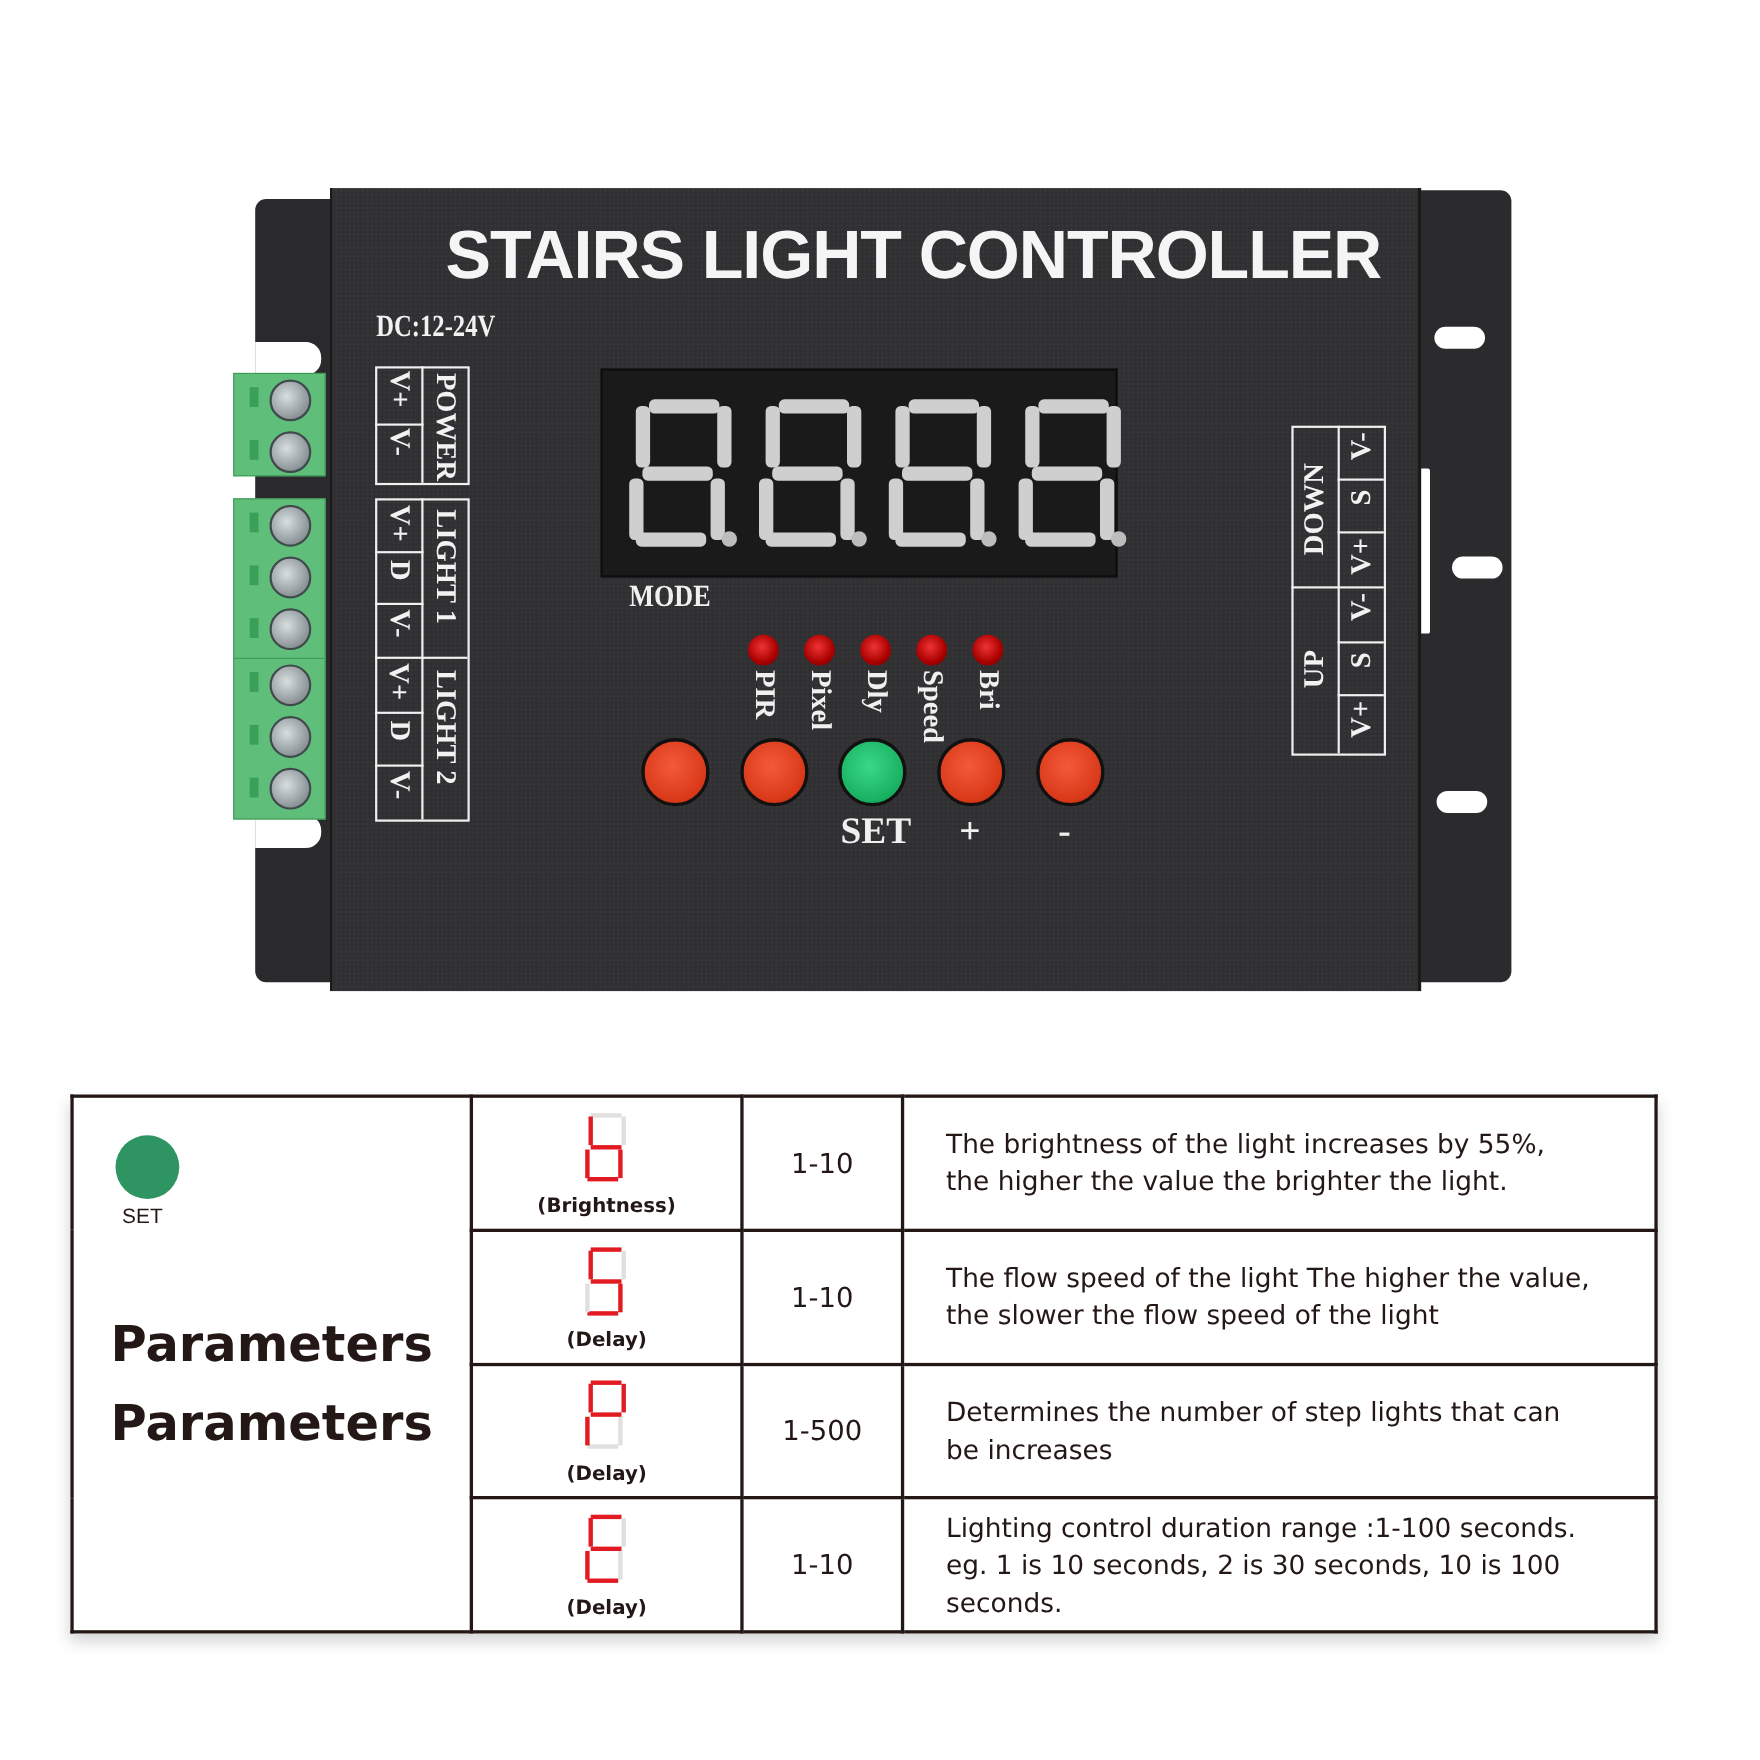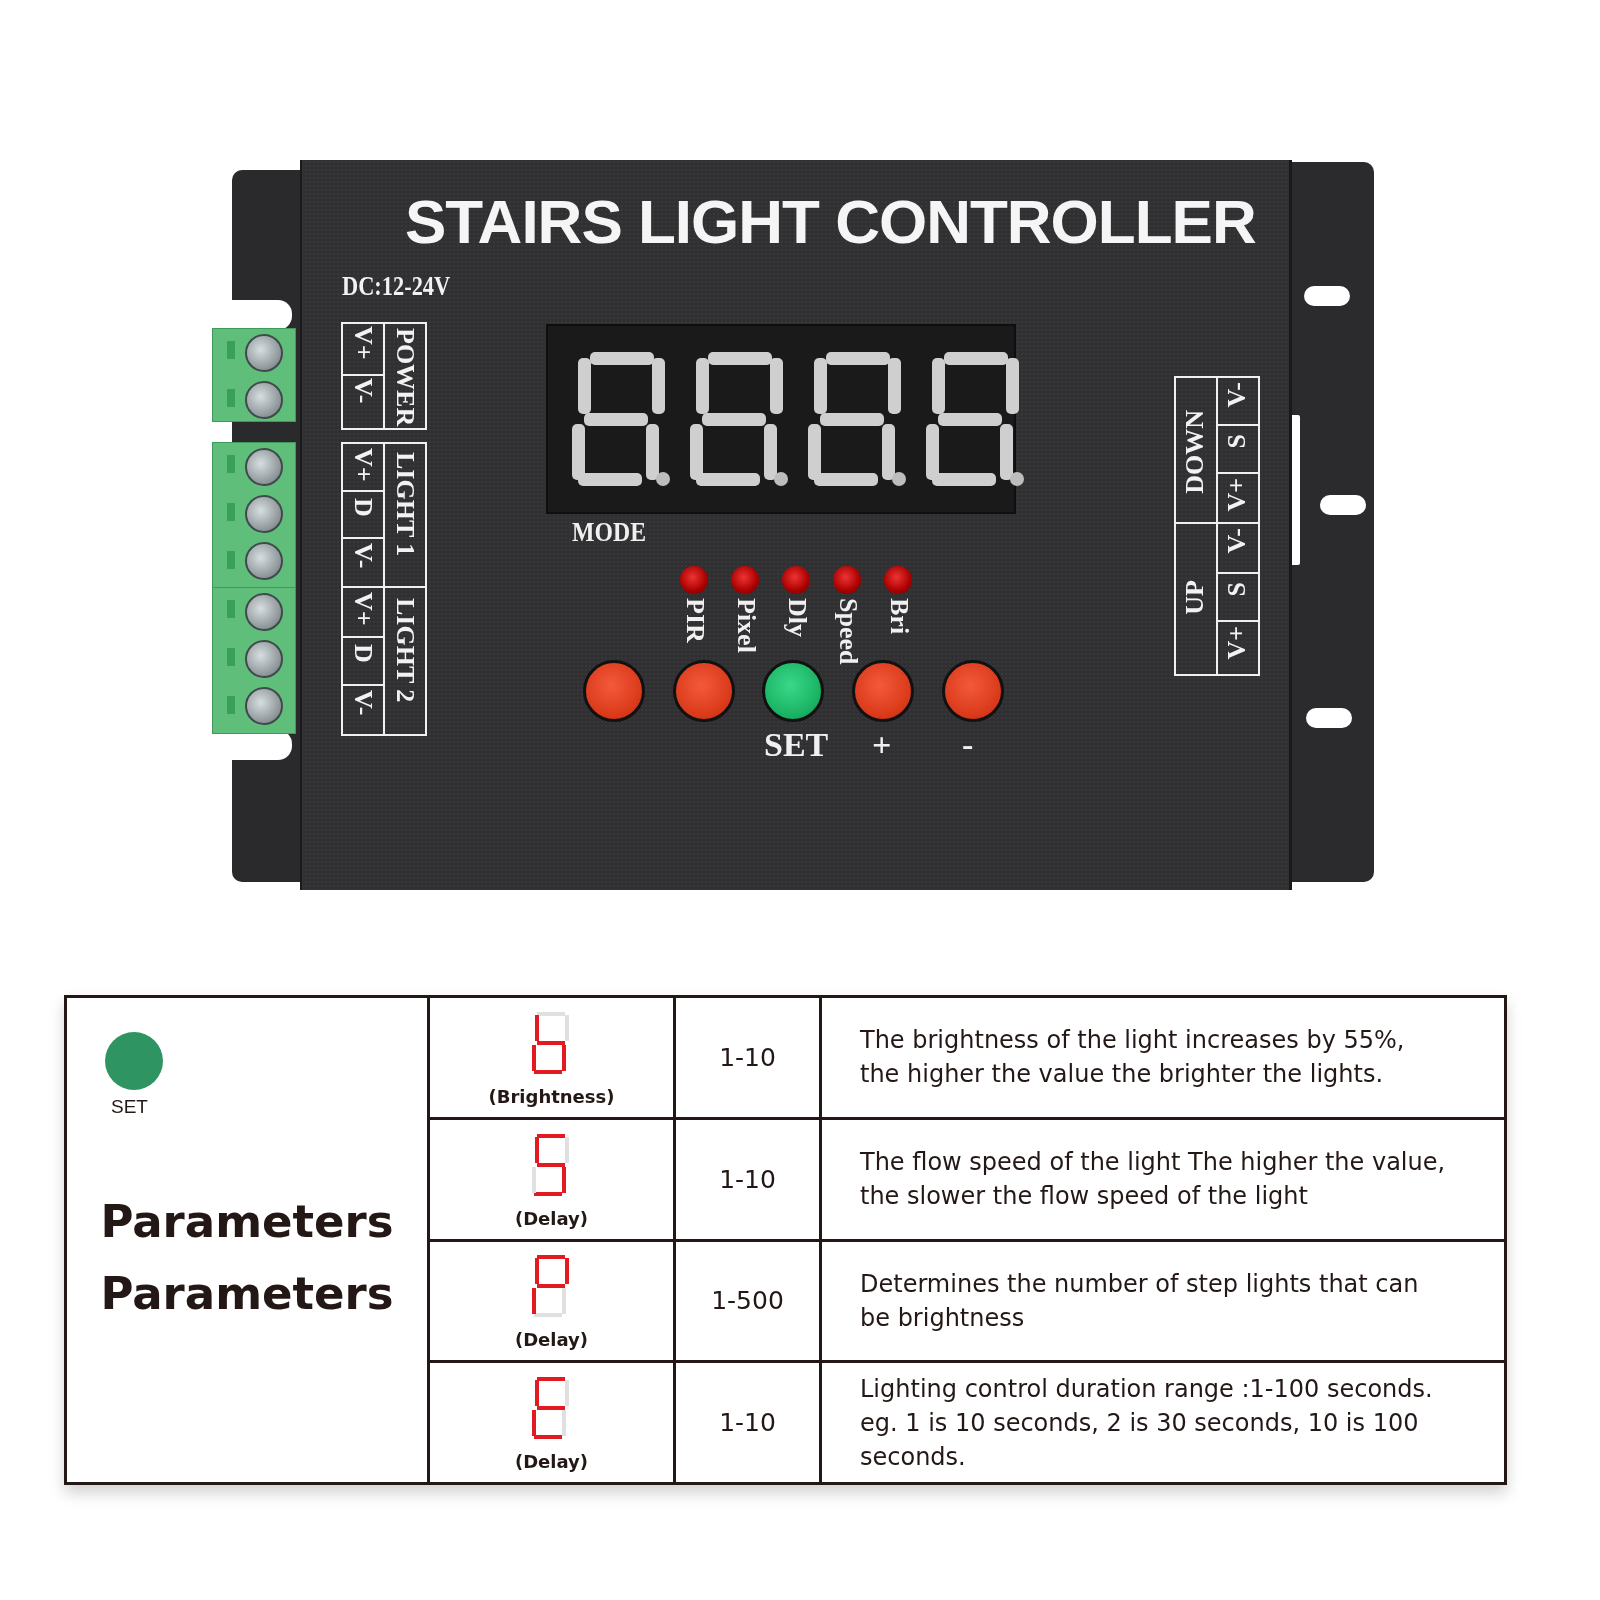--- a/index.html
+++ b/index.html
@@ -1,19 +1,19 @@
 <!DOCTYPE html>
 <html><head>
 <meta charset="utf-8">
 <style>
   html, body { margin:0; padding:0; }
   body { width:1600px; height:1600px; background:#ffffff; position:relative; overflow:hidden; font-family:"DejaVu Sans", sans-serif; }
 
   
-  .device { position:absolute; left:0; top:0; width:1280px; height:900px; }
+  .device { position:absolute; left:0; top:11px; width:1280px; height:900px; }
   .flange-left { position:absolute; left:232px; top:170px; width:80px; height:712px; background:#2a2a2c; border-radius:10px 0 0 10px; }
   .flange-left .notch-top { position:absolute; left:0; top:130px; width:60px; height:30px; background:#fff; border-radius:0 14px 14px 0; }
   .flange-left .notch-bot { position:absolute; left:0; top:560px; width:60px; height:30px; background:#fff; border-radius:0 14px 14px 0; }
   .flange-right { position:absolute; left:1270px; top:162px; width:104px; height:720px; background:#2b2b2d; border-radius:0 10px 10px 0; }
   .slot { position:absolute; width:46px; height:20px; background:#fff; border-radius:10px; }
   .edge-light { position:absolute; left:1290px; top:415px; width:10px; height:150px; background:#fff; border-radius:2px; }
 
   .body-plate { position:absolute; left:300px; top:160px; width:992px; height:730px;
     background:#303032;
     background-image: radial-gradient(rgba(255,255,255,0.04) 1px, transparent 1px);
@@ -243,21 +243,21 @@
             <div class="s d on"></div>
             <div class="s e on"></div>
             <div class="s f on"></div>
             <div class="s g on"></div>
       </div>
       <div class="sd-cap">(Brightness)</div>
     </td>
     <td class="cell-range">1-10</td>
     <td class="cell-desc">
       <div>The brightness of the light increases by 55%,</div>
-      <div>the higher the value the brighter the lights.</div>
+      <div>the higher the value the brighter the light.</div>
     </td>
   </tr>
   <tr>
     <td class="cell-icon">
       <div class="sd">
         <div class="s a on"></div>
             <div class="s b"></div>
             <div class="s c on"></div>
             <div class="s d on"></div>
             <div class="s e"></div>
@@ -281,21 +281,21 @@
             <div class="s d"></div>
             <div class="s e on"></div>
             <div class="s f on"></div>
             <div class="s g on"></div>
       </div>
       <div class="sd-cap">(Delay)</div>
     </td>
     <td class="cell-range">1-500</td>
     <td class="cell-desc">
       <div>Determines the number of step lights that can</div>
-      <div>be brightness</div>
+      <div>be increases</div>
     </td>
   </tr>
   <tr>
     <td class="cell-icon">
       <div class="sd">
         <div class="s a on"></div>
             <div class="s b"></div>
             <div class="s c"></div>
             <div class="s d on"></div>
             <div class="s e on"></div>

